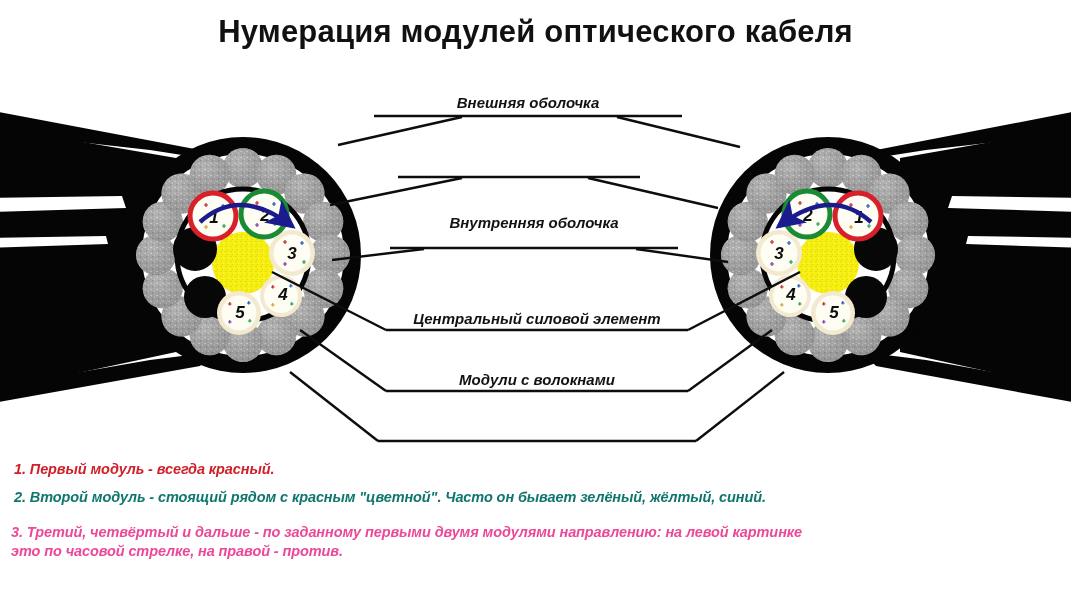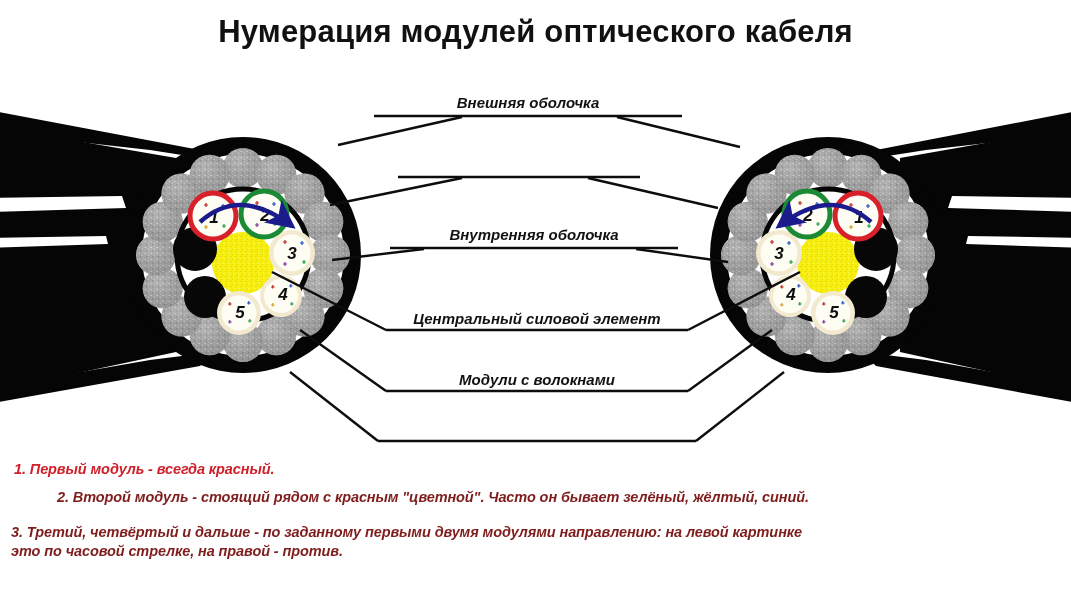--- a/index.html
+++ b/index.html
@@ -44,22 +44,22 @@
   }
   .note {
     position: absolute;
     font-size: 14.5px;
     font-weight: bold;
     font-style: italic;
     white-space: nowrap;
     letter-spacing: -0.1px;
   }
   .note-red { color: #d0202a; }
-  .note-green { color: #7f1d1d; margin-left: 43px; }
-  .note-black { color: #7f1d1d; font-weight: bold; }
+  .note-green { color: #0f766e; }
+  .note-black { color: #ec4899; font-weight: bold; }
   .modnum {
     font-size: 17px;
     font-weight: bold;
     font-style: italic;
     fill: #0d0d0d;
     font-family: "Liberation Sans", sans-serif;
   }
 </style>
 </head>
 <body>
@@ -350,21 +350,21 @@
 
       <path d="M 378,441 L 696,441"></path>
       <path d="M 378,441 L 290,372"></path>
       <path d="M 696,441 L 784,372"></path>
     </g>
   </svg>
 
   <div class="callout-label" style="left:374px; top:94px; width:308px;">Внешняя оболочка</div>
 
 
-  <div class="callout-label" style="left:390px; top:226px; width:288px;">Внутренняя оболочка</div>
+  <div class="callout-label" style="left:390px; top:214px; width:288px;">Внутренняя оболочка</div>
 
   <div class="callout-label" style="left:386px; top:371px; width:302px;">Модули с волокнами</div>
 
   <div class="callout-label" style="left:386px; top:310px; width:302px;">Центральный силовой элемент</div>
 
 
   <div class="note note-red" style="left:14px; top:461px;">1. Первый модуль - всегда красный.</div>
   <div class="note note-green" style="left:14px; top:489px;">2. Второй модуль - стоящий рядом с красным "цветной". Часто он бывает зелёный, жёлтый, синий.</div>
   <div class="note note-black" style="left:11px; top:524px;">3. Третий, четвёртый и дальше - по заданному первыми двумя модулями направлению: на левой картинке</div>
   <div class="note note-black" style="left:11px; top:543px;">это по часовой стрелке, на правой - против.</div>

